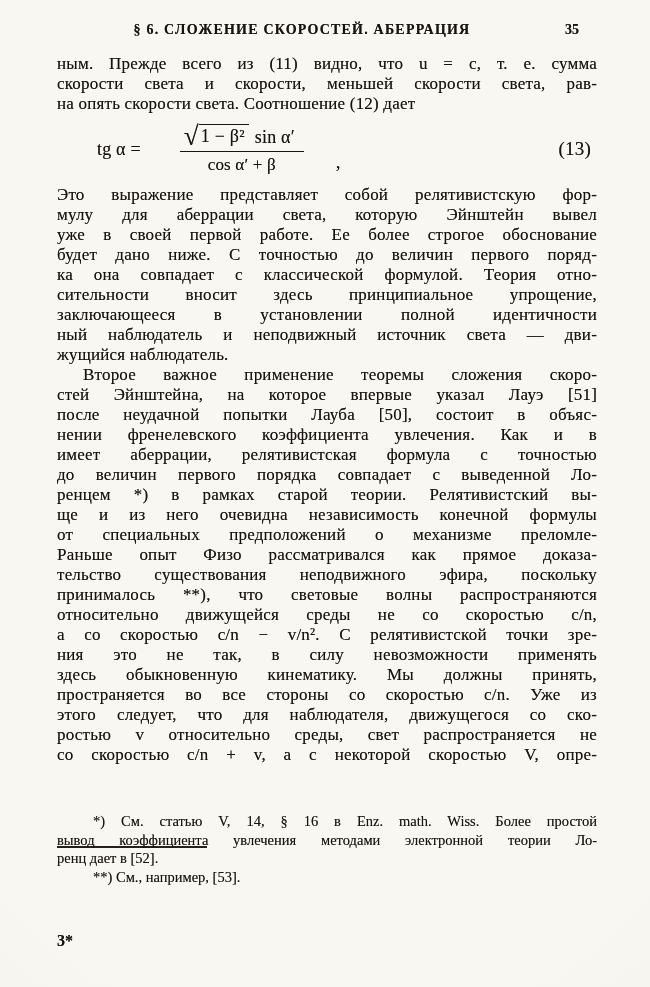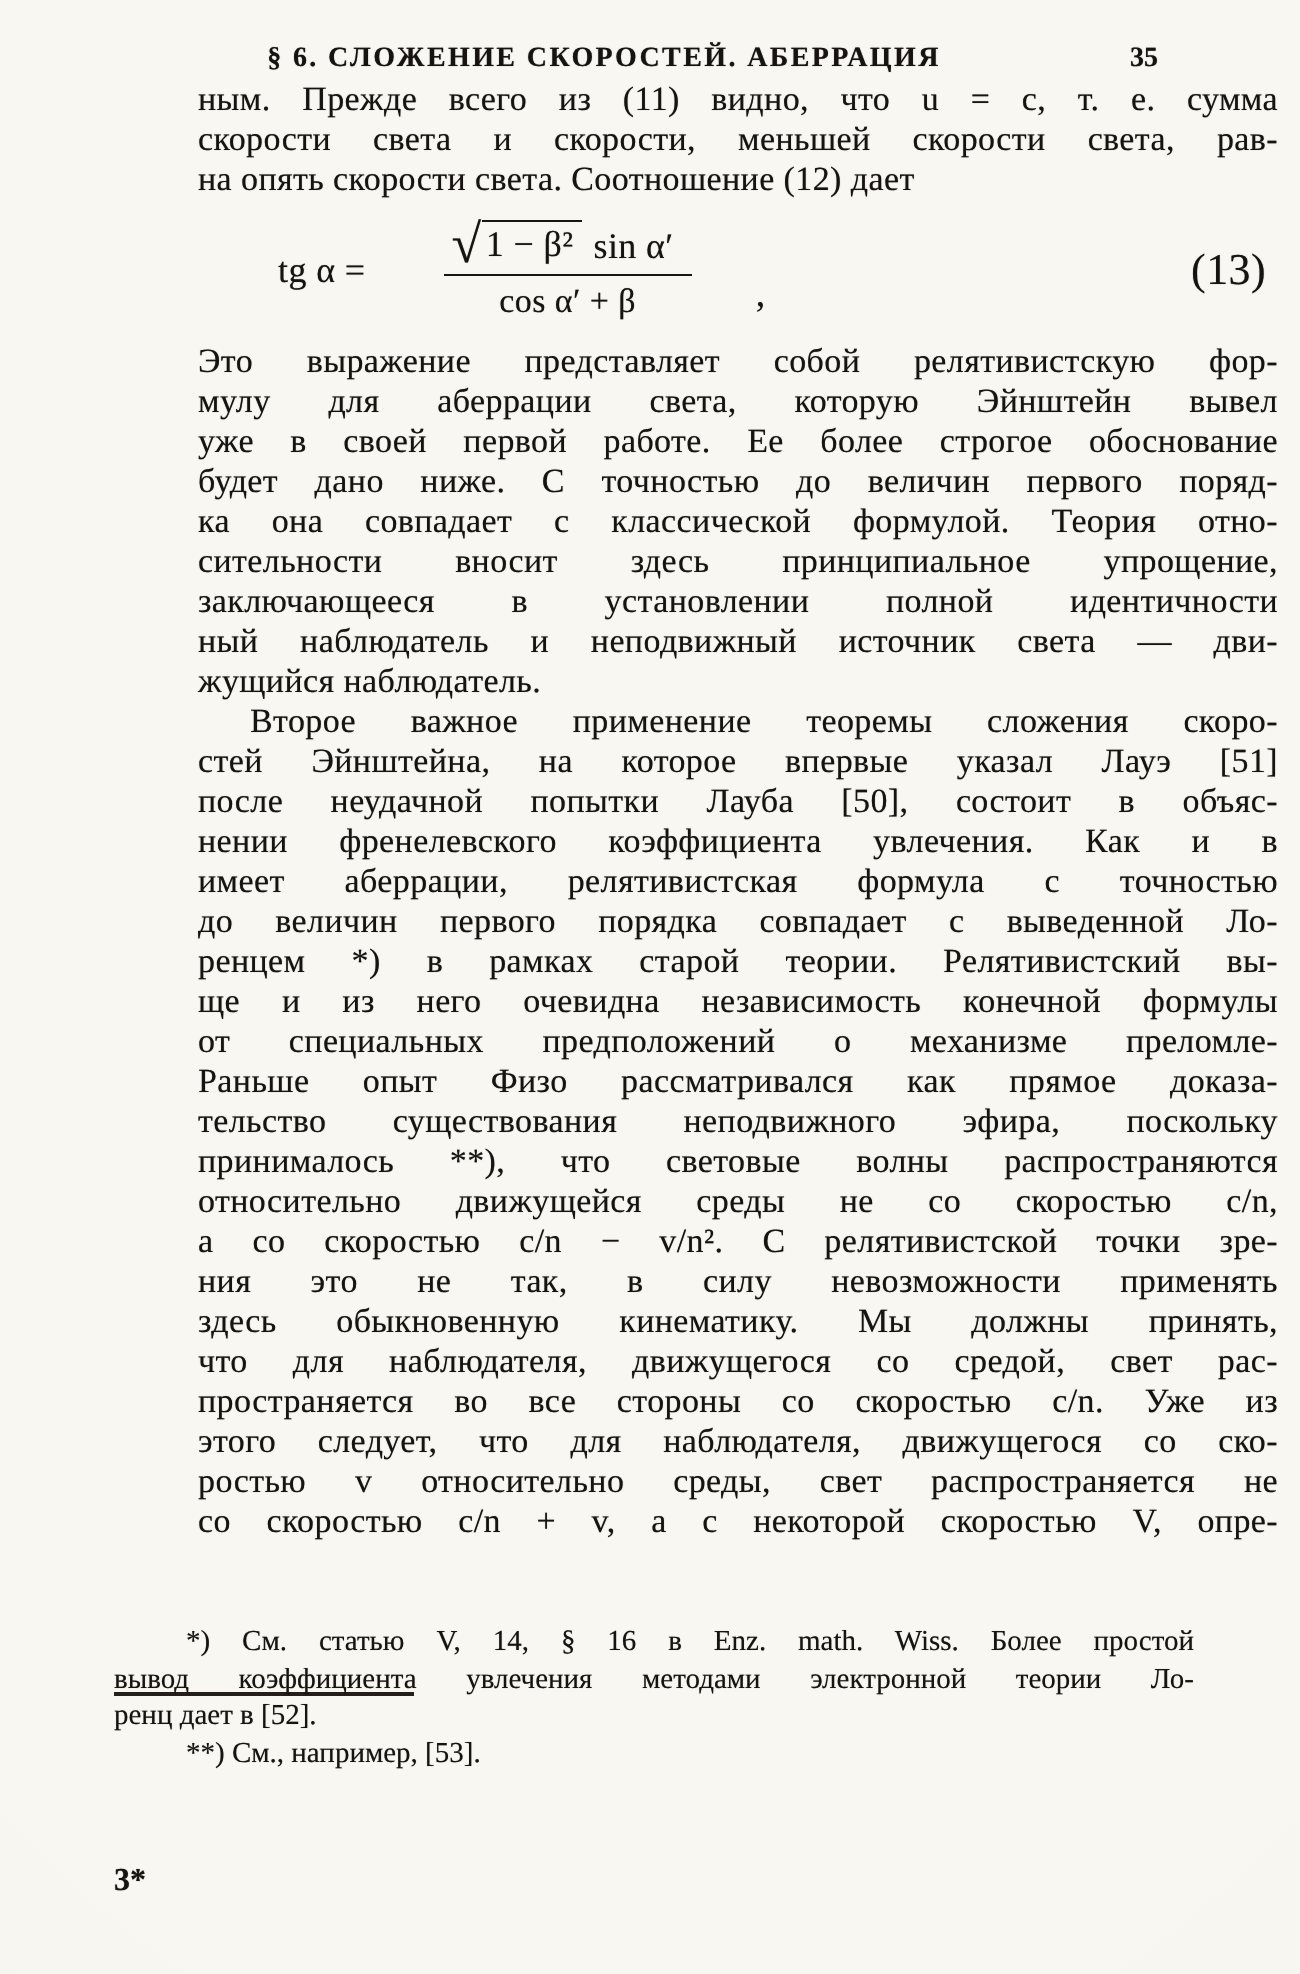--- a/index.html
+++ b/index.html
@@ -19,25 +19,24 @@
   .running-header{
     position:absolute;top:22px;left:57px;width:540px;
     display:flex;align-items:center;
     font-weight:bold;font-size:14px;letter-spacing:1.2px;
     text-shadow:0 0 .5px rgba(20,15,10,.6);
     gap:32px;
   }
   .running-title{flex:1;text-align:center;padding-left:60px;}
   .page-number{width:60px;text-align:right;letter-spacing:0;padding-right:18px;}
   .text-block{
-    position:absolute;left:57px;top:40px;width:540px;
+    position:absolute;left:57px;top:54px;width:540px;
     font-size:17px;line-height:20px;
     text-shadow:0 0 .45px rgba(25,18,12,.55);
     letter-spacing:.2px;
-    margin-left:42px;
   }
   .tline{
     text-align:justify;text-align-last:justify;text-justify:inter-word;
     white-space:normal;
   }
   .tline.nojust{text-align-last:left;}
   .lines .indent{text-indent:26px;}
   
   .formula-row{
     display:flex;align-items:center;
@@ -50,21 +49,21 @@
   .frac .num{
     display:flex;align-items:flex-start;
     border-bottom:1.8px solid #1a1510;
     padding:1px 9px 4px 4px;
   }
   .sqrt-sign{font-size:27px;line-height:.85;transform:translateY(1px);font-style:italic;}
   .radicand{border-top:1.8px solid #1a1510;padding:1px 4px 0 2px;}
   .num-tail{margin-left:6px;padding-top:3px;}
   .frac .den{padding-top:3px;font-size:17px;}
   .f-comma{align-self:center;margin:26px 0 0 3px;font-size:19px;}
-  .eq-number{margin-left:auto;padding-right:6px;font-size:22px;}
+  .eq-number{margin-left:auto;padding-right:6px;font-size:19px;}
   
   .footnote-rule{
     position:absolute;left:57px;top:846px;width:150px;
     border-top:2px solid #241f18;
   }
   .footnotes{
     position:absolute;left:57px;top:812px;width:540px;
     font-size:14.5px;line-height:18.5px;
     text-shadow:0 0 .4px rgba(25,18,12,.5);
   }
@@ -127,21 +126,20 @@
         <div class="tline">ренцем *) в рамках старой теории. Релятивистский вы-</div>
         <div class="tline">ще и из него очевидна независимость конечной формулы</div>
         <div class="tline">от специальных предположений о механизме преломле-</div>
         <div class="tline">Раньше опыт Физо рассматривался как прямое доказа-</div>
         <div class="tline">тельство существования неподвижного эфира, поскольку</div>
         <div class="tline">принималось **), что световые волны распространяются</div>
         <div class="tline">относительно движущейся среды не со скоростью c/n,</div>
         <div class="tline">а со скоростью c/n − v/n². С релятивистской точки зре-</div>
         <div class="tline">ния это не так, в силу невозможности применять</div>
         <div class="tline">здесь обыкновенную кинематику. Мы должны принять,</div>
-        <div class="tline">что для наблюдателя, движущегося со средой, свет рас-</div>
         <div class="tline">пространяется во все стороны со скоростью c/n. Уже из</div>
         <div class="tline">этого следует, что для наблюдателя, движущегося со ско-</div>
         <div class="tline">ростью v относительно среды, свет распространяется не</div>
         <div class="tline">со скоростью c/n + v, а с некоторой скоростью V, опре-</div>
       </div>
   </div>
 
   <div class="footnote-rule"></div>
 
   <div class="footnotes lines">

